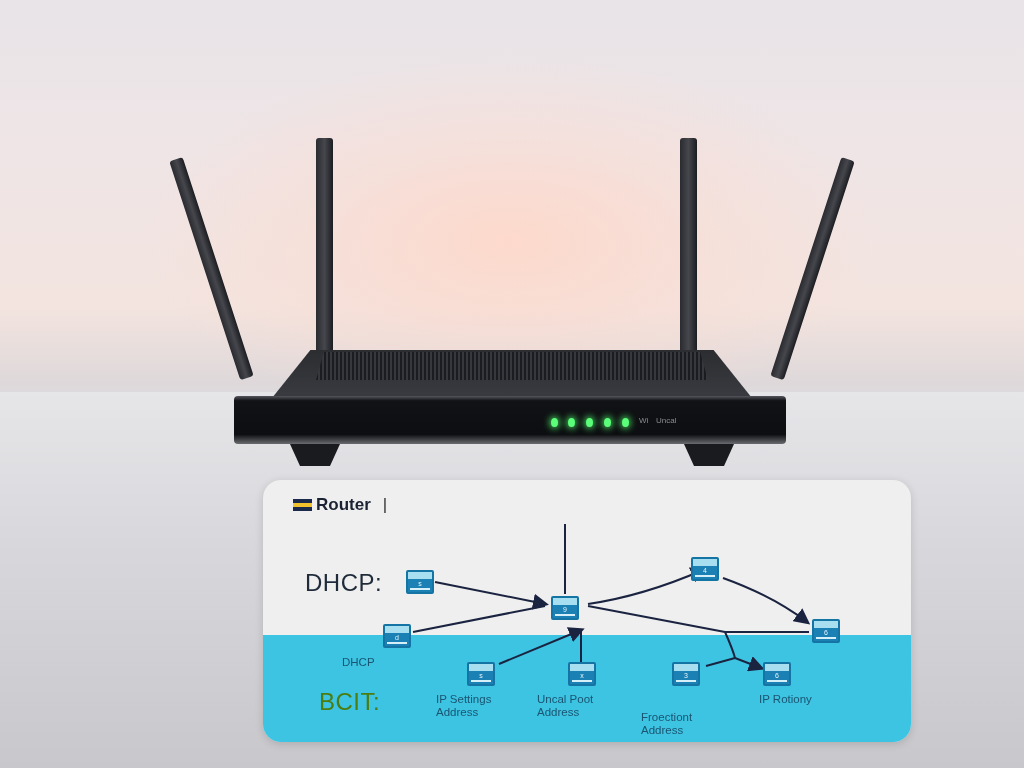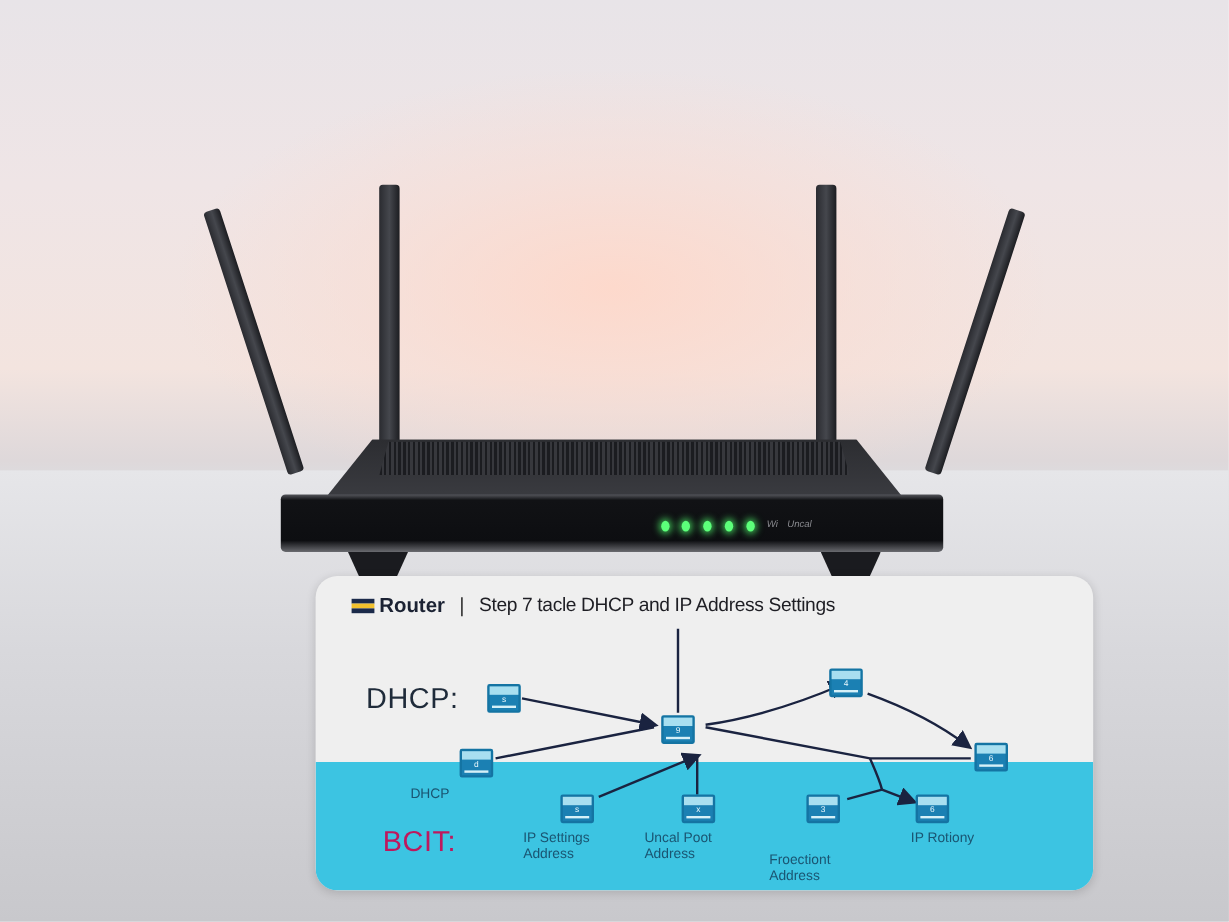--- a/index.html
+++ b/index.html
@@ -10,21 +10,21 @@
     background: linear-gradient(180deg, #e8e4e8 0%, #efe5e6 20%, #f3e4df 40%, #ded8da 50%, #dcdcdf 52%, #d6d6da 75%, #c9c9cd 100%);
   }
   .wall-glow {
     position: absolute; left: 150px; top: 60px; width: 720px; height: 360px;
     background: radial-gradient(ellipse at center, rgba(255,215,200,0.85) 0%, rgba(250,220,210,0.5) 40%, rgba(240,230,232,0) 72%);
   }
   .table-edge {
     position: absolute; left: 0; top: 392px; width: 1024px; height: 376px;
     background: linear-gradient(180deg, #e6e6e9 0%, #d8d8dc 40%, #c8c8cc 100%);
   }
-  .router { position: absolute; left: 0; top: 16px; width: 1024px; height: 480px; font-style: italic; }
+  .router { position: absolute; left: 0; top: 0; width: 1024px; height: 480px; }
   .antenna { position: absolute; background: linear-gradient(90deg,#2a2b30,#45474d 50%,#1c1d21); border-radius: 3px; }
   .router-top {
     position: absolute; left: 272px; top: 350px; width: 480px; height: 48px;
     background: linear-gradient(180deg,#2c2d31,#3a3b40);
     clip-path: polygon(8% 0, 92% 0, 100% 100%, 0 100%);
   }
   .vent {
     position: absolute; left: 316px; top: 352px; width: 392px; height: 28px;
     background: repeating-linear-gradient(90deg,#1b1c20 0 2px,#37383d 2px 4px);
     clip-path: polygon(2% 0, 98% 0, 100% 100%, 0 100%);
@@ -46,21 +46,21 @@
   }
   .card-band { position: absolute; left: 0; top: 155px; width: 100%; height: 107px; background: #3cc4e2; }
   .card-header { position: absolute; left: 30px; top: 15px; display: flex; align-items: center; height: 20px; }
   .logo-icon { width: 19px; height: 12px; display: flex; flex-direction: column; margin-right: 4px; }
   .logo-icon span { flex: 1; }
   .brand { font-weight: bold; font-size: 17px; color: #1b2233; }
   .sep { margin: 0 12px; color: #333; font-size: 17px; }
   .step-title { font-size: 16px; color: #1e1e24; letter-spacing: -0.3px; }
 
   .big-label { position: absolute; font-size: 24px; color: #1f2b3a; letter-spacing: 0.5px; }
-  .big-label.bct { color: #be185d; }
+  .big-label.bct { color: #4d7c0f; }
   .node-label { position: absolute; font-size: 11.5px; color: #1a5572; text-align: left; line-height: 13px; width: 90px; }
 
   .node { position: absolute; width: 28px; height: 24px; }
   .node-inner { width: 100%; height: 100%; border: 2px solid #1474a3; background: #1b80b3; border-radius: 2px; position: relative; }
   .node-inner::before { content:""; position:absolute; left:0; top:0; width:100%; height:7px; background:#a8dff0; }
   .node-inner::after { content:""; position:absolute; left:2px; bottom:2px; width:calc(100% - 4px); height:2px; background:#d5f0f8; }
   .node-glyph { position:absolute; left:0; top:8px; width:100%; text-align:center; color:#e6f6fc; font-size:7px; }
 
   svg.links { position: absolute; left: 0; top: 0; width: 648px; height: 262px; }
 </style>
@@ -93,21 +93,20 @@
   <div class="card-band"></div>
 
   <div class="card-header">
     <div class="logo-icon">
       <span style="background:#1b2a4a"></span>
       <span style="background:#f2c12e"></span>
       <span style="background:#1b2a4a"></span>
     </div>
     <span class="brand">Router</span>
     <span class="sep">|</span>
-    <span class="step-title">Step 7 tacle DHCP and IP Address Settings</span>
   </div>
 
   <svg class="links" viewBox="0 0 648 262">
     <defs>
       <marker id="arr" markerWidth="8" markerHeight="8" refX="6" refY="4" orient="auto">
         <path d="M0,0 L8,4 L0,8 z" fill="#1a2340"></path>
       </marker>
     </defs>
     <g stroke="#1a2340" stroke-width="2" fill="none">
       <line x1="302" y1="44" x2="302" y2="114"></line>

